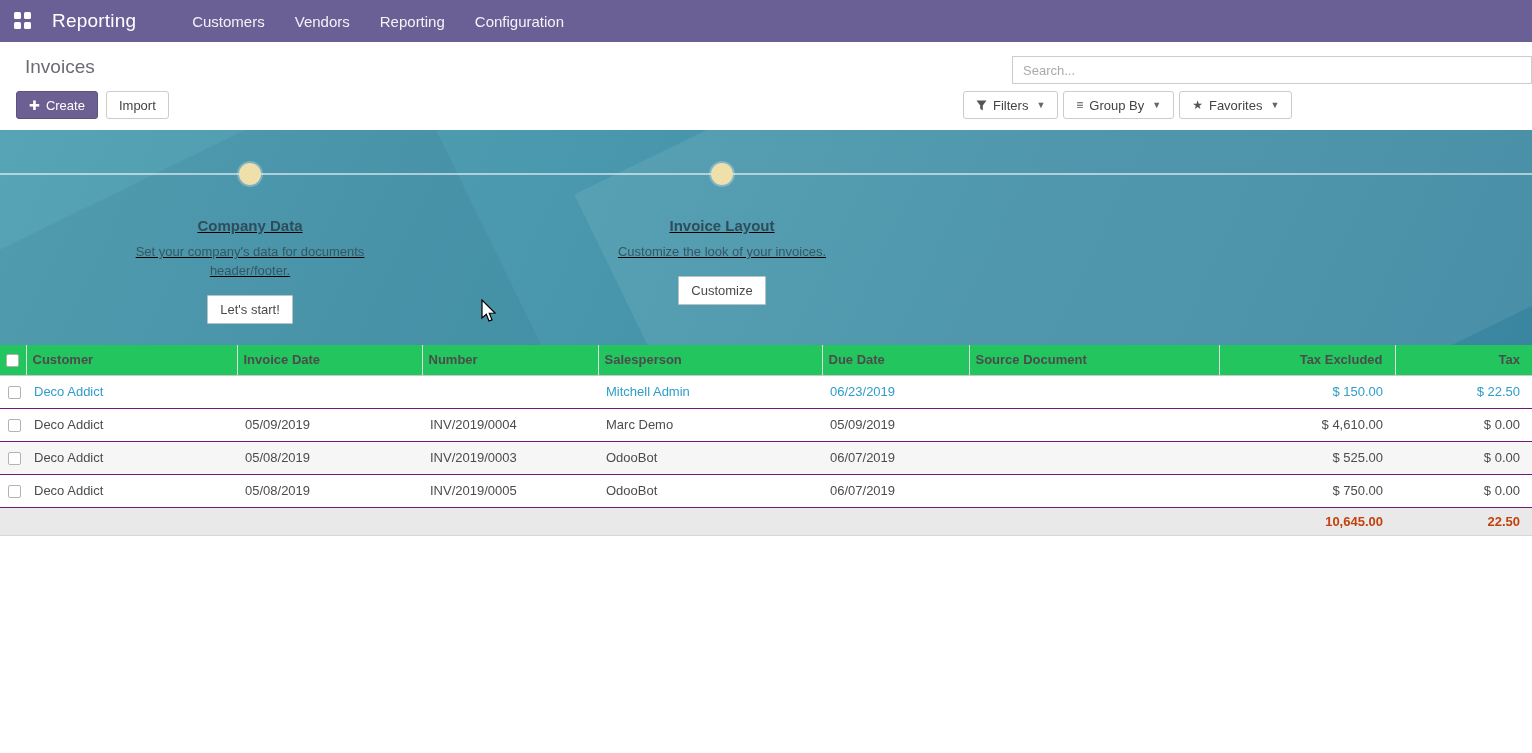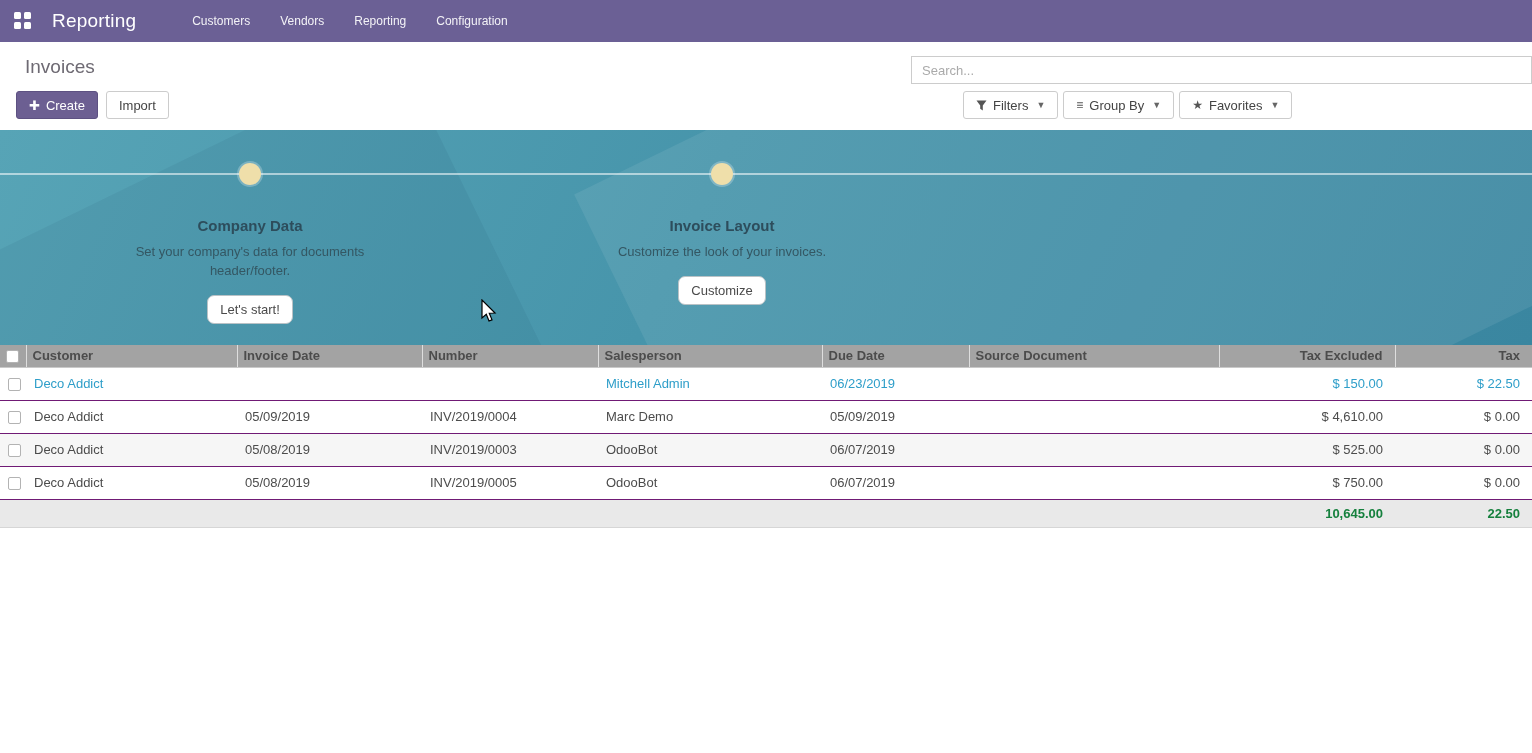--- a/index.html
+++ b/index.html
@@ -7,26 +7,26 @@
               font-family:"Liberation Sans", sans-serif; }
   .page { position:relative; width:1532px; height:753px; background:#fff; }
 
   
   .navbar { height:42px; background:#6b6095; display:flex; align-items:center; color:#fff; }
   .apps-icon { width:18px; height:18px; margin-left:14px; display:grid;
                grid-template-columns:7px 7px; grid-template-rows:7px 7px; gap:3px; cursor:pointer; }
   .apps-icon span { background:#fff; border-radius:1.5px; }
   .app-title { font-size:19px; margin-left:20px; font-weight:400; letter-spacing:.2px; }
   .nav-menu { display:flex; margin-left:56px; gap:30px; }
-  .nav-item { font-size:12px; color:rgba(255,255,255,.92); cursor:pointer; }
+  .nav-item { font-size:15px; color:rgba(255,255,255,.92); cursor:pointer; }
 
   
   .control-panel { position:relative; height:88px; background:#fff; }
   .breadcrumb { position:absolute; left:16px; top:14px; font-size:19px; color:#6e6a73;margin-left:9px; }
-  .search-input { position:absolute; right:0; top:14px; width:621px; height:28px;
+  .search-input { position:absolute; right:0; top:14px; width:520px; height:28px;
                   border:1px solid #ccc; font-size:13px; padding:0 10px; color:#0f766e;
                   font-family:"Liberation Sans", sans-serif; outline:none; }
   .search-input::placeholder { color:#aaa; }
   .btns-left { position:absolute; left:16px; top:49px; display:flex; gap:8px; }
   .btn { font-size:13px; height:28px; padding:0 12px; border-radius:3px; cursor:pointer;
          display:inline-flex; align-items:center; gap:6px;
          background:#fff; border:1px solid #ccc; color:#444;
          font-family:"Liberation Sans", sans-serif; }
   .btn-primary { background:#6c5f92; border-color:#5d5182; color:#fff; }
   .btns-right { position:absolute; left:963px; top:49px; display:flex; gap:5px;border-radius:6px; }
@@ -35,43 +35,43 @@
   .star { color:#555; font-size:12px; }
 
   
   .onboarding { position:relative; height:215px; overflow:hidden;
                 background:linear-gradient(115deg,#57a4b6 0%,#4795ab 45%,#3a86a0 100%); }
   .deco-a { position:absolute; width:950px; height:520px; background:rgba(255,255,255,.08);
             transform:rotate(-26deg); left:640px; top:-170px; }
   .deco-b { position:absolute; width:760px; height:420px; background:rgba(0,40,60,.06);
             transform:rotate(-26deg); left:-230px; top:70px; }
   .timeline { position:absolute; left:0; right:0; top:43px; height:2px; background:rgba(255,255,255,.55); }
-  .steps { position:absolute; left:14px; top:0; display:flex; }
+  .steps { position:absolute; left:14px; top:0; display:flex;text-decoration:underline; }
   .step { width:472px; text-align:center; padding-top:33px; }
   .dot { width:22px; height:22px; border-radius:50%; background:#efdfaa; margin:0 auto;
          box-shadow:0 0 0 2px rgba(255,255,255,.25); }
   .step-title { margin-top:32px; font-size:15px; font-weight:bold; color:#2d4d5c; }
   .step-desc { margin:9px auto 0; font-size:13px; color:#345763; line-height:1.45; max-width:230px; }
-  .step-btn { margin-top:14px; background:#fff; border:1px solid #b9c2c6; border-radius:7px;
+  .step-btn { margin-top:14px; background:#fff; border:1px solid #b9c2c6; border-radius:1px;
               color:#4a4a4a; font-size:13px; padding:6px 12px; cursor:pointer;
               font-family:"Liberation Sans", sans-serif; }
 
   
   table.list { width:1532px; border-collapse:collapse; table-layout:fixed; font-size:13px; }
-  thead th { background:#a3a3a3; height:22px; text-align:left; font-weight:bold; color:#4c4c4c;
+  thead th { background:#22c55e; height:30px; text-align:left; font-weight:bold; color:#4c4c4c;
              padding:0 6px; border-bottom:1px solid #c9c9c9; border-left:1px solid #dedede; cursor:pointer; }
   thead th:first-child { border-left:none; }
   tbody td { height:33px; padding:0 8px; color:#4c4c4c; border-bottom:1px solid #701a75; overflow:hidden; white-space:nowrap; }
   tbody tr { cursor:pointer; background:#fff; }
   tbody tr:nth-child(2n+3) { background:#f6f6f6; }
   .num { text-align:right; padding-right:12px; }
   tr.draft td { color:#2e9ec9; }
   .cb { width:13px; height:13px; border:1px solid #b3b3b3; background:#fff; border-radius:2px;
         display:inline-block; vertical-align:middle; cursor:pointer; }
-  tfoot td { background:#e9e9e9; height:28px; font-weight:bold; color:#15803d;
+  tfoot td { background:#e9e9e9; height:28px; font-weight:bold; color:#c2410c;
              border-bottom:1px solid #d6d6d6; padding:0 12px 0 8px; }
 
   
   .cursor { position:absolute; left:478px; top:299px; pointer-events:none; }
 </style>
 </head>
 <body>
 
 <div class="page">
 

